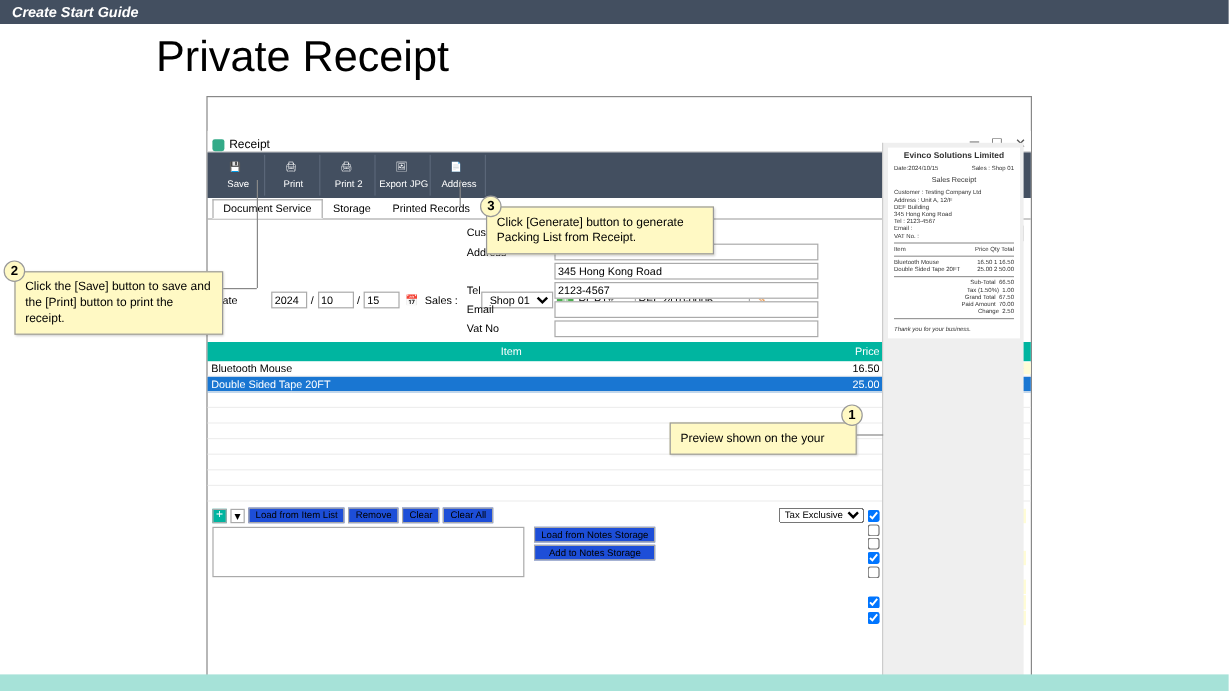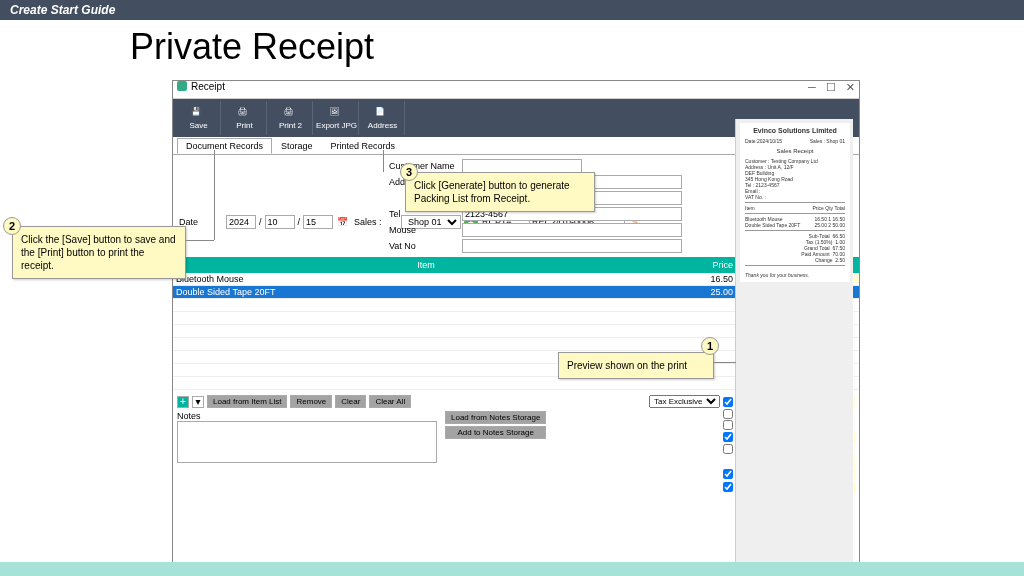--- a/index.html
+++ b/index.html
@@ -3,21 +3,21 @@
 <meta charset="utf-8">
 <style>
   * { box-sizing: border-box; margin: 0; padding: 0; font-family: Arial, sans-serif; }
   body { width: 1024px; height: 576px; background: #fff; position: relative; overflow: hidden; font-size: 10px; }
   .topbar { background: #434f60; color: #fff; padding: 3px 10px; font-size: 12px; font-style: italic; font-weight: bold; }
   .page-title { font-size: 36px; font-weight: normal; margin: 6px 0 2px 130px; }
   .bottombar { position: absolute; bottom: 0; left: 0; right: 0; height: 14px; background: #a6e2d8; }
 
   
   .window { position: absolute; left: 172px; top: 80px; width: 688px; height: 490px; border: 1px solid #888; background: #fff; }
-  .titlebar { height: 18px; background: #fff; border-bottom: 1px solid #ccc; display: flex; align-items: flex-start; padding: 0 4px; font-size: 10px; }
+  .titlebar { height: 18px; background: #fff; border-bottom: 1px solid #ccc; display: flex; align-items: flex-end; padding: 0 4px; font-size: 10px; margin-top: 28px; }
   .titlebar .logo { width: 10px; height: 10px; background: #3a8; border-radius: 2px; margin-right: 4px; }
   .titlebar .controls { margin-left: auto; display: flex; gap: 10px; color: #555; font-size: 11px; }
   .menubar { height: 16px; display: flex; align-items: center; padding: 0 6px; font-size: 10px; gap: 8px; }
   .menubar .buynow { color: #b00; font-weight: bold; }
   .menubar .hl { margin-left: auto; color: #b00; font-size: 10px; }
   .toolbar { height: 38px; background: #434f60; display: flex; align-items: center; gap: 2px; padding: 2px 4px; }
   .tb-btn { width: 44px; height: 34px; display: flex; flex-direction: column; align-items: center; justify-content: center; color: #fff; font-size: 8px; border-right: 1px solid #5a6678; cursor: pointer; }
   .tb-btn svg, .tb-btn .ico { width: 14px; height: 14px; }
   .tabs { height: 18px; border-bottom: 1px solid #aaa; display: flex; align-items: flex-end; padding: 0 4px; }
   .tab { font-size: 9px; padding: 2px 8px; border: 1px solid transparent; cursor: pointer; }
@@ -44,21 +44,21 @@
   .col-total { width: 80px; text-align: right; padding-right: 6px; }
   .item-rows { height: 120px; }
   .item-row { height: 13px; display: flex; font-size: 9px; align-items: center; border-bottom: 1px solid #eee; }
   .item-row.selected { background: #1976d2; color: #fff; }
   .item-row .col-item { text-align: left; padding-left: 3px; }
   .item-row .col-total { background: #fffcd6; }
   .item-row.blank .col-total { background: #fffcd6; }
 
   
   .bottom-controls { display: flex; padding: 2px 4px; gap: 4px; align-items: flex-start; }
-  .btn { font-size: 8px; border: 1px solid #aaa; padding: 1px 5px; background: #a3a3a3; cursor: pointer; }
+  .btn { font-size: 8px; border: 1px solid #aaa; padding: 1px 5px; background: #1d4ed8; cursor: pointer; }
   .small-sq { width: 12px; height: 12px; display: flex; align-items: center; justify-content: center; cursor: pointer; border: 1px solid #aaa; }
   .totals-panel { margin-left: auto; display: flex; flex-direction: column; gap: 1px; }
   .trow { display: flex; align-items: center; gap: 3px; font-size: 9px; justify-content: flex-end; }
   .trow .lbl { width: 56px; text-align: left; }
   .trow input[type=checkbox] { width: 10px; height: 10px; }
   .trow .val { width: 60px; text-align: right; padding: 1px 3px; }
   .trow .val.hl { background: #fffcd6; }
   .notes-area { width: 260px; }
   .notes-area textarea { width: 100%; height: 42px; border: 1px solid #aaa; font-size: 9px; resize: none; }
   .notes-btns { display: flex; flex-direction: column; gap: 2px; margin-left: 4px; }
@@ -109,21 +109,21 @@
     <div class="tb-btn">
         <span class="ico">🖼</span>
         <span>Export JPG</span>
       </div>
     <div class="tb-btn">
         <span class="ico">📄</span>
         <span>Address</span>
       </div>
   </div>
   <div class="tabs">
-    <div class="tab active">Document Records</div>
+    <div class="tab active">Document Service</div>
     <div class="tab">Storage</div>
     <div class="tab">Printed Records</div>
   </div>
 
   <div class="form-area">
     <div class="col-left">
       <div class="frow">
         <label>Date</label>
         <input class="date-part" value="2024" style=""> /
         <input class="date-part" style="width: 20px;" value="10"> /
@@ -153,21 +153,21 @@
       </div>
       <div class="frow">
         <label></label>
         <input value="345 Hong Kong Road" style="">
       </div>
       <div class="frow">
         <label>Tel</label>
         <input value="2123-4567" style="">
       </div>
       <div class="frow">
-        <label>Mouse</label>
+        <label>Email</label>
         <input style="">
       </div>
       <div class="frow">
         <label>Vat No</label>
         <input style="">
       </div>
     </div>
   </div>
 
   <div class="item-header">
@@ -238,21 +238,20 @@
       <div style="display:flex;gap:3px;align-items:center">
         <span class="small-sq" style="background:#00b5a0;color:#fff">+</span>
         <span class="small-sq">▾</span>
         <button class="btn">Load from Item List</button>
         <button class="btn">Remove</button>
         <button class="btn">Clear</button>
         <button class="btn">Clear All</button>
       </div>
       <div style="display:flex;gap:4px">
         <div class="notes-area">
-          <div style="font-size:9px">Notes</div>
           <textarea style=""></textarea>
         </div>
         <div class="notes-btns">
           <button class="btn">Load from Notes Storage</button>
           <button class="btn">Add to Notes Storage</button>
         </div>
       </div>
     </div>
 
     <div class="totals-panel">
@@ -370,17 +369,17 @@
 <div class="call-line v" style="left:214px; top:150px; height:90px"></div>
 
 <div class="callout" style="left:405px; top:172px; width:190px">
   <div class="num" style="left:-6px">3</div>
   <span>Click [Generate] button to generate Packing List from Receipt.</span>
 </div>
 <div class="call-line v" style="left:383px; top:150px; height:22px"></div>
 
 <div class="callout" style="left:558px; top:352px; width:156px">
   <div class="num" style="left:auto;right:-6px;top:-16px">1</div>
-  <span>Preview shown on the print</span>
+  <span>Preview shown on the your</span>
 </div>
 <div class="call-line" style="left:714px; top:362px; width:22px"></div>
 
 <div class="bottombar"></div>
 
 </body></html>

